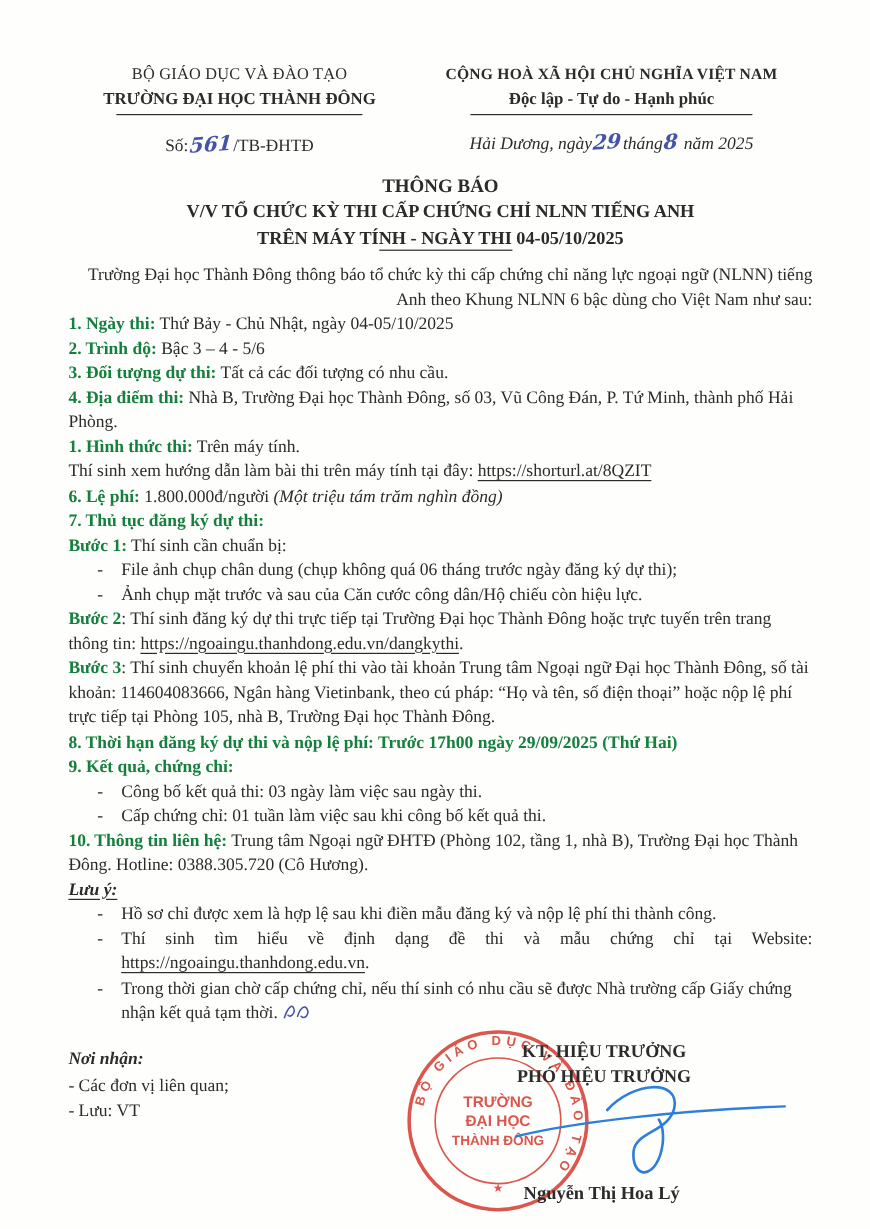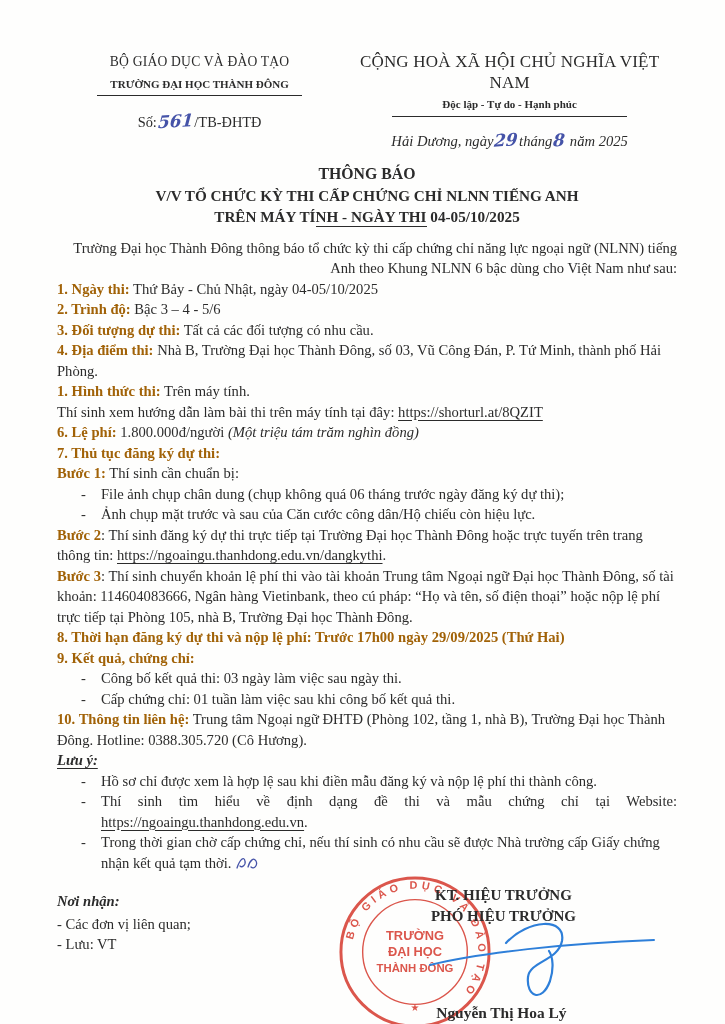--- a/index.html
+++ b/index.html
@@ -10,22 +10,22 @@
     font-family: "Liberation Serif", "DejaVu Serif", serif;
     padding: 52px 48px 0 57px;
     font-size: 14.6px; line-height: 20.5px;
   }
   
   .header { display: flex; width: 100%; }
   .header-col { text-align: center; }
   .header-col.left { flex: 0 0 46%; }
   .header-col.right { flex: 0 0 54%; }
   .h-line1 { font-size: 13.6px; letter-spacing: .2px; }
-  .h-line1.bold { font-weight: normal; font-size: 17px; }
-  .h-line2 { font-weight: bold; font-size: 11px; margin-top: 1px; }
+  .h-line1.bold { font-weight: bold; font-size: 13px; }
+  .h-line2 { font-weight: bold; font-size: 14px; margin-top: 1px; }
   .u-after::after { content: ""; display: block; border-bottom: 1.2px solid #2b2b2b; margin: 1px auto 0; }
   .uni::after { width: 72%; }
   .motto::after { width: 70%; }
   .doc-number { margin-top: 16px; font-size: 14.4px; }
   .date-line { margin-top: 14px; font-style: italic; font-size: 14.6px; }
   .handwriting {
     color: #4553a8; font-style: italic; font-weight: bold;
     display: inline-block; transform: rotate(-4deg) skewX(-8deg);
     font-size: 17px; line-height: 1; padding: 0 1px;
     font-family: "DejaVu Serif", serif;
@@ -33,21 +33,21 @@
   
   .title-block { text-align: center; margin-top: 13px; font-weight: bold; }
   .title-1 { font-size: 15.8px; }
   .title-2 { font-size: 15.2px; margin-top: 1px; }
   .title-3 { font-size: 15.2px; margin-top: 1px; }
   .u-inline { border-bottom: 1.6px solid #2b2b2b; padding-bottom: 1px; }
   
   .body-text { margin-top: 10px; }
   .para { text-align: left; }
   .para.indent { text-indent: 10px; text-align: right; }
-  .para b { color: #a16207; }
+  .para b { color: #15803d; }
   .dash-item { display: flex; padding-left: 24px; }
   .dash-mark { flex: 0 0 20px; text-align: left; }
   .dash-body { flex: 1 1 auto; }
   .dash-item.justify .dash-body { text-align: justify; }
   .link { text-decoration: underline; text-underline-offset: 2.5px; }
   .it { font-style: italic; }
   .luu-y { font-weight: bold; font-style: italic; text-decoration: underline; text-underline-offset: 2.5px; }
   .ink-mark { display: inline-block; vertical-align: -3px; margin-left: 3px; }
   
   .footer { display: flex; margin-top: 12px; }

